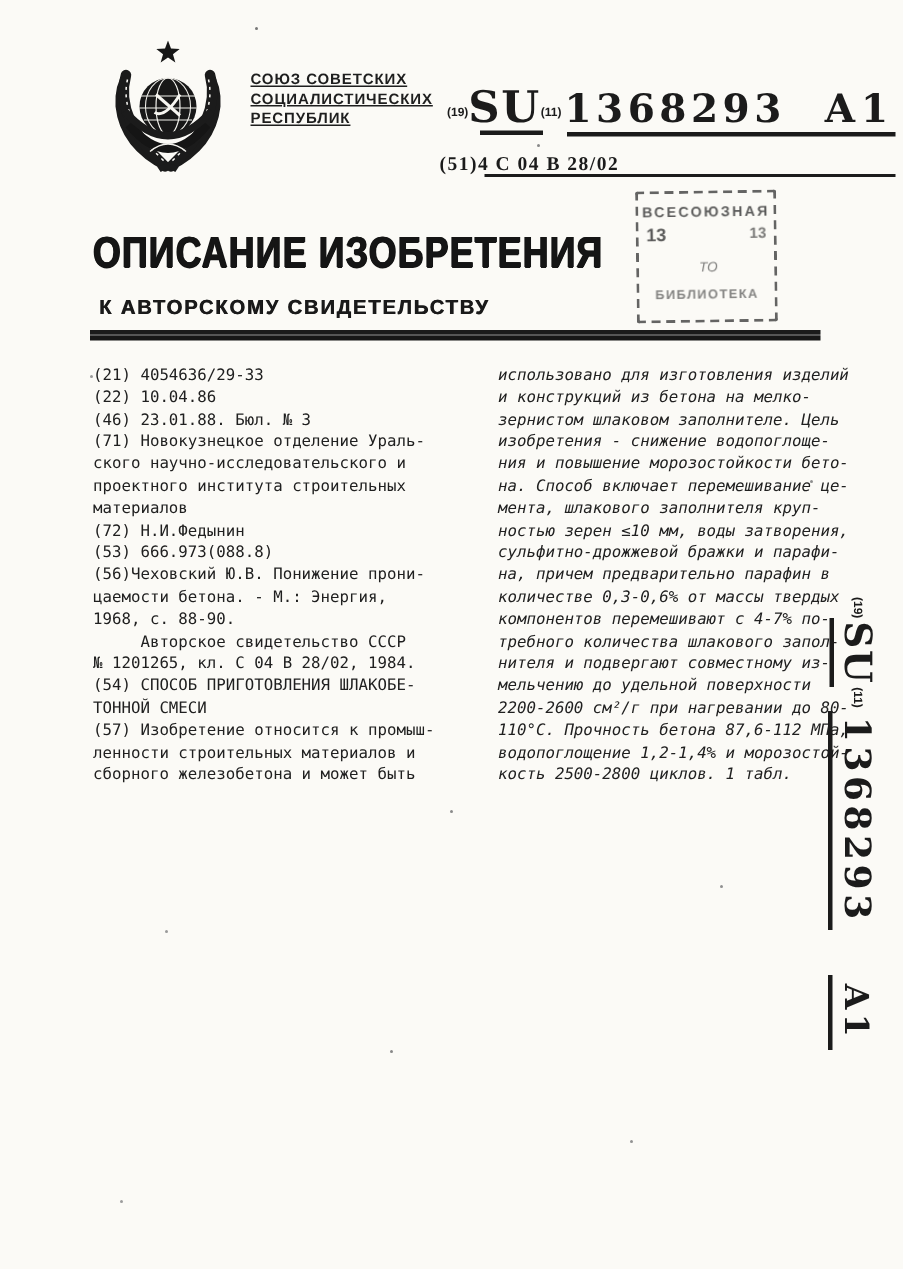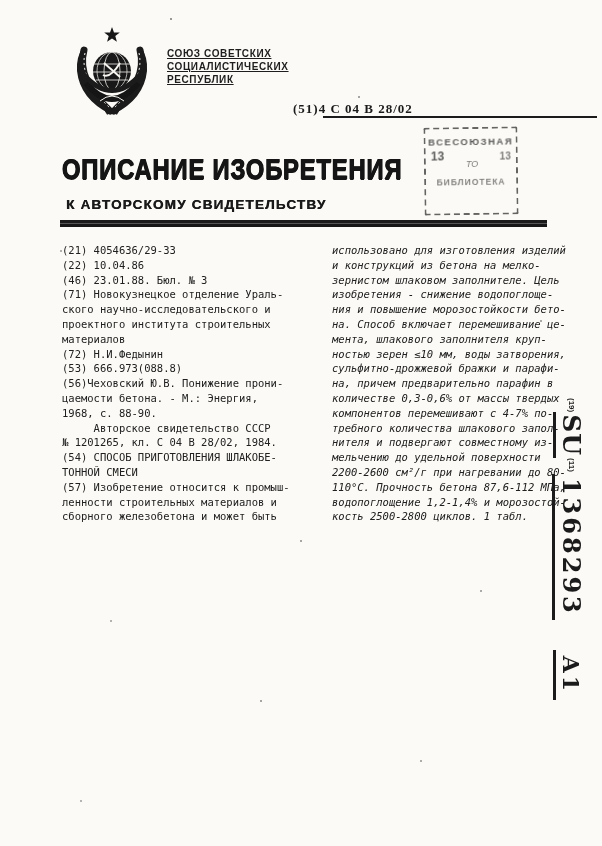--- a/index.html
+++ b/index.html
@@ -53,21 +53,21 @@
   }
   
   .stamp{
     position:absolute;left:424px;top:127px;width:90px;height:84px;
     border:2px dashed #4a4a4a;border-radius:2px;opacity:0.85;
     transform:rotate(-0.8deg);color:#3f3f3f;
   }
   .stamp-top{font-size:9.5px;font-weight:bold;letter-spacing:1.5px;text-align:center;margin-top:7px;filter:blur(0.3px);}
   .stamp-row{display:flex;justify-content:space-between;align-items:flex-start;padding:4px 5px 0 5px;filter:blur(0.4px);}
   .stamp-row .s-left{font-size:12px;font-weight:bold;line-height:10px;}
-  .stamp-row .s-mid{font-size:9px;margin-top:8px;opacity:0.8;font-style:italic;}
+  .stamp-row .s-mid{font-size:9px;margin-top:22px;opacity:0.8;font-style:italic;}
   .stamp-row .s-right{font-size:10px;font-weight:bold;opacity:0.8;}
   .stamp-bottom{font-size:8.5px;font-weight:bold;letter-spacing:1px;text-align:center;margin-top:8px;opacity:0.75;filter:blur(0.4px);}
   
   .rule{
     position:absolute;left:60px;top:220px;width:487px;height:7px;
     background:linear-gradient(#1a1a1a 0 3px,#555 3px 4px,#161616 4px 7px);
   }
   
   .col{
     position:absolute;top:243px;
@@ -115,20 +115,25 @@
     <path d="M16 56 Q42 88 68 56" fill="none" stroke="#151515" stroke-width="6"></path>
     <path d="M13 47 Q42 80 71 47" fill="none" stroke="#1b1b1b" stroke-width="5"></path>
     <path d="M30 74 Q42 64 54 74" fill="none" stroke="#f2f1ec" stroke-width="1"></path>
     <path d="M36 86 Q42 82 48 86" fill="none" stroke="#1b1b1b" stroke-width="4"></path>
   </svg>
 
   <div class="union">СОЮЗ СОВЕТСКИХ
 СОЦИАЛИСТИЧЕСКИХ
 РЕСПУБЛИК</div>
 
+  <div class="pubrow">
+    <span class="tiny">(19)</span><span class="big su">SU</span><span class="tiny">(11)</span><span class="big num">1368293</span><span class="big kind">A1</span>
+    <div class="pub-underline-su"></div>
+    <div class="pub-underline-num"></div>
+  </div>
 
   <div class="ipc">(51)4 C 04 B 28/02</div>
   <div class="ipc-underline"></div>
 
 
   <div class="doc-title">ОПИСАНИЕ ИЗОБРЕТЕНИЯ</div>
   <div class="doc-subtitle">К АВТОРСКОМУ СВИДЕТЕЛЬСТВУ</div>
 
   <div class="stamp">
     <div class="stamp-top">ВСЕСОЮЗНАЯ</div>

